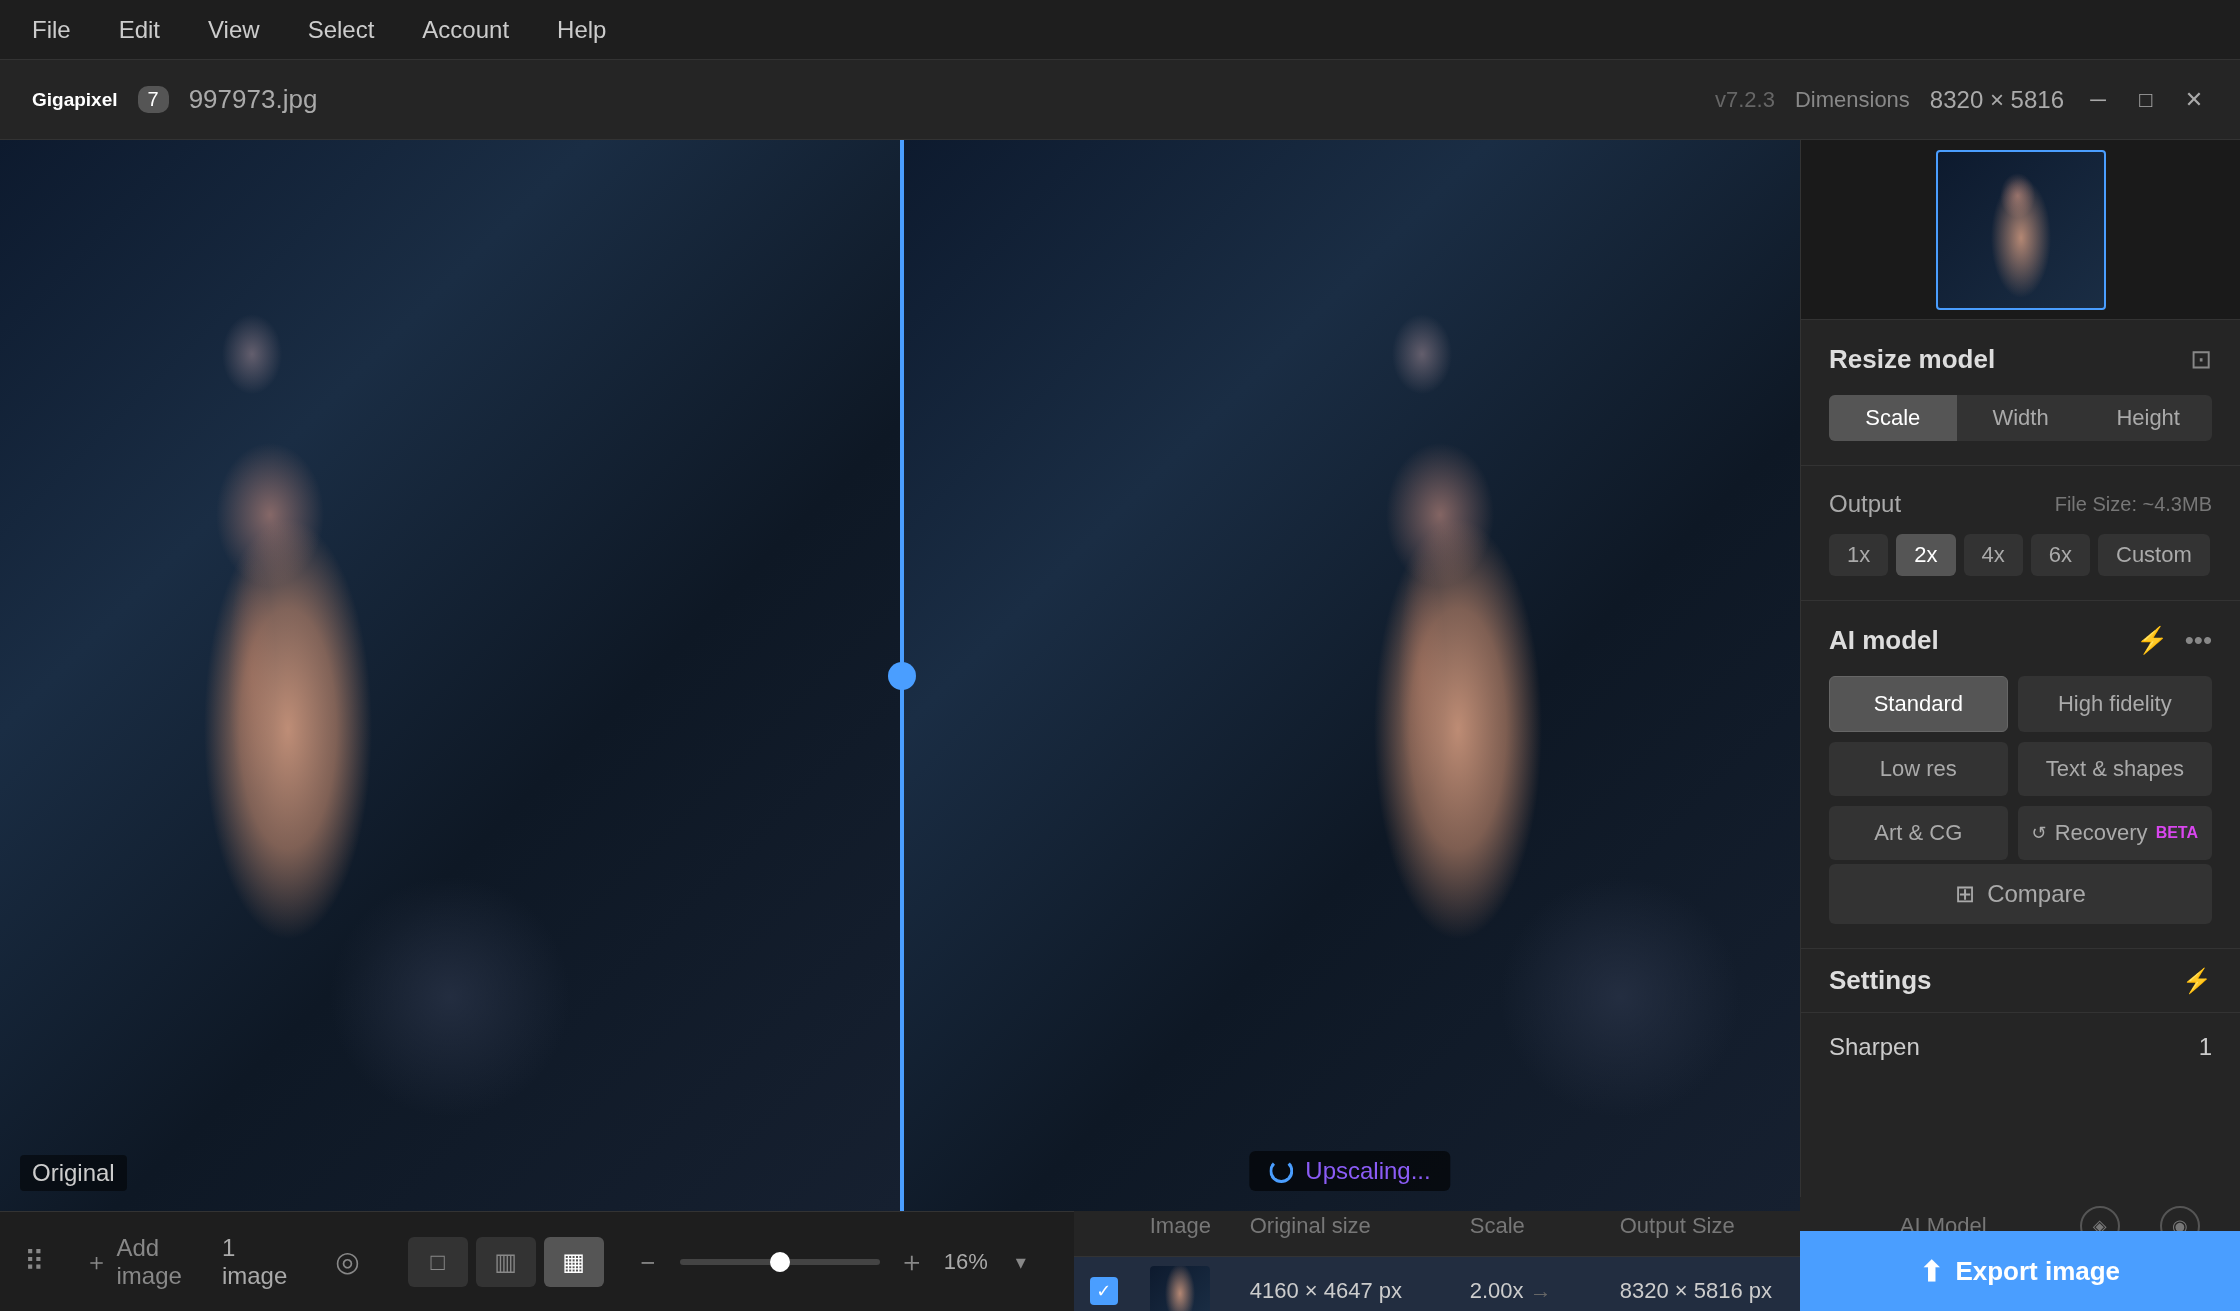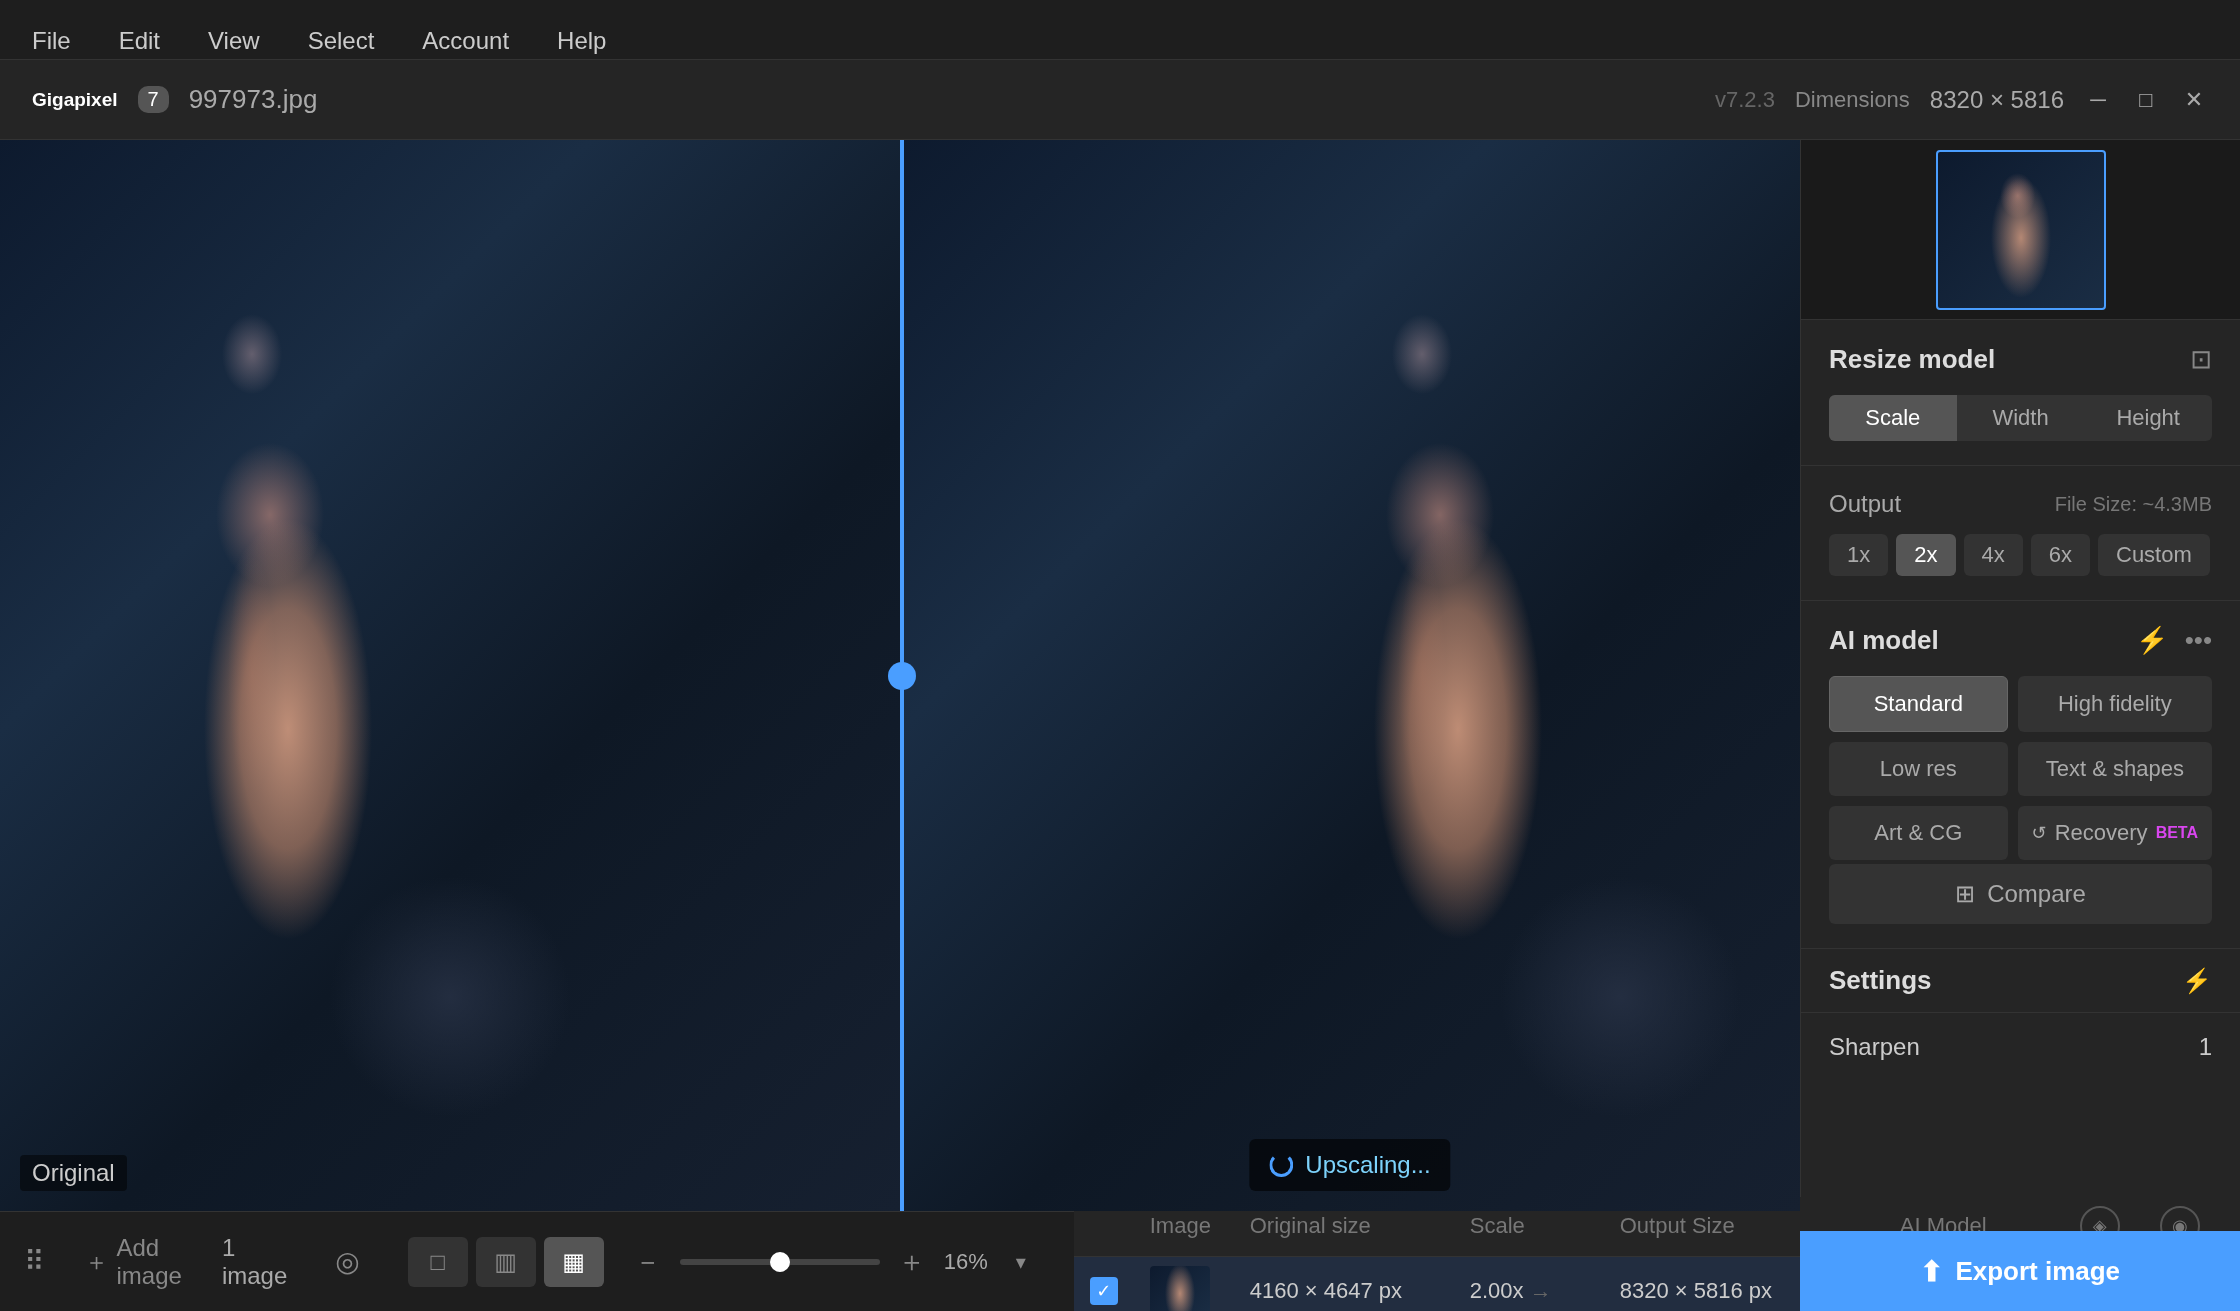--- a/index.html
+++ b/index.html
@@ -9,21 +9,21 @@
       background: #1a1a1a;
       font-family: -apple-system, BlinkMacSystemFont, 'Segoe UI', sans-serif;
       color: #ccc;
       overflow: hidden;
       font-size: 24px;
     }
 
     
     .menubar {
       display: flex;
-      align-items: flex-end;
+      align-items: center;
       height: 60px;
       background: #1e1e1e;
       padding: 0 24px;
       gap: 32px;
       border-bottom: 1px solid #333;
     }
     .menubar-item {
       font-size: 24px;
       color: #ccc;
       cursor: pointer;
@@ -177,24 +177,24 @@
     }
     .upscaling-badge {
       position: absolute;
       bottom: 20px;
       left: 50%;
       transform: translateX(-50%);
       display: flex;
       align-items: center;
       gap: 12px;
       background: rgba(0,0,0,0.6);
-      padding: 12px 20px;
+      padding: 6px 20px;
       border-radius: 6px;
       font-size: 24px;
-      color: #7dd3fc;
+      color: #8b5cf6;
     }
     .spinner {
       width: 24px;
       height: 24px;
       border: 3px solid #4a9eff;
       border-top-color: transparent;
       border-radius: 50%;
       animation: spin 0.8s linear infinite;
     }
     @keyframes spin { to { transform: rotate(360deg); } }

